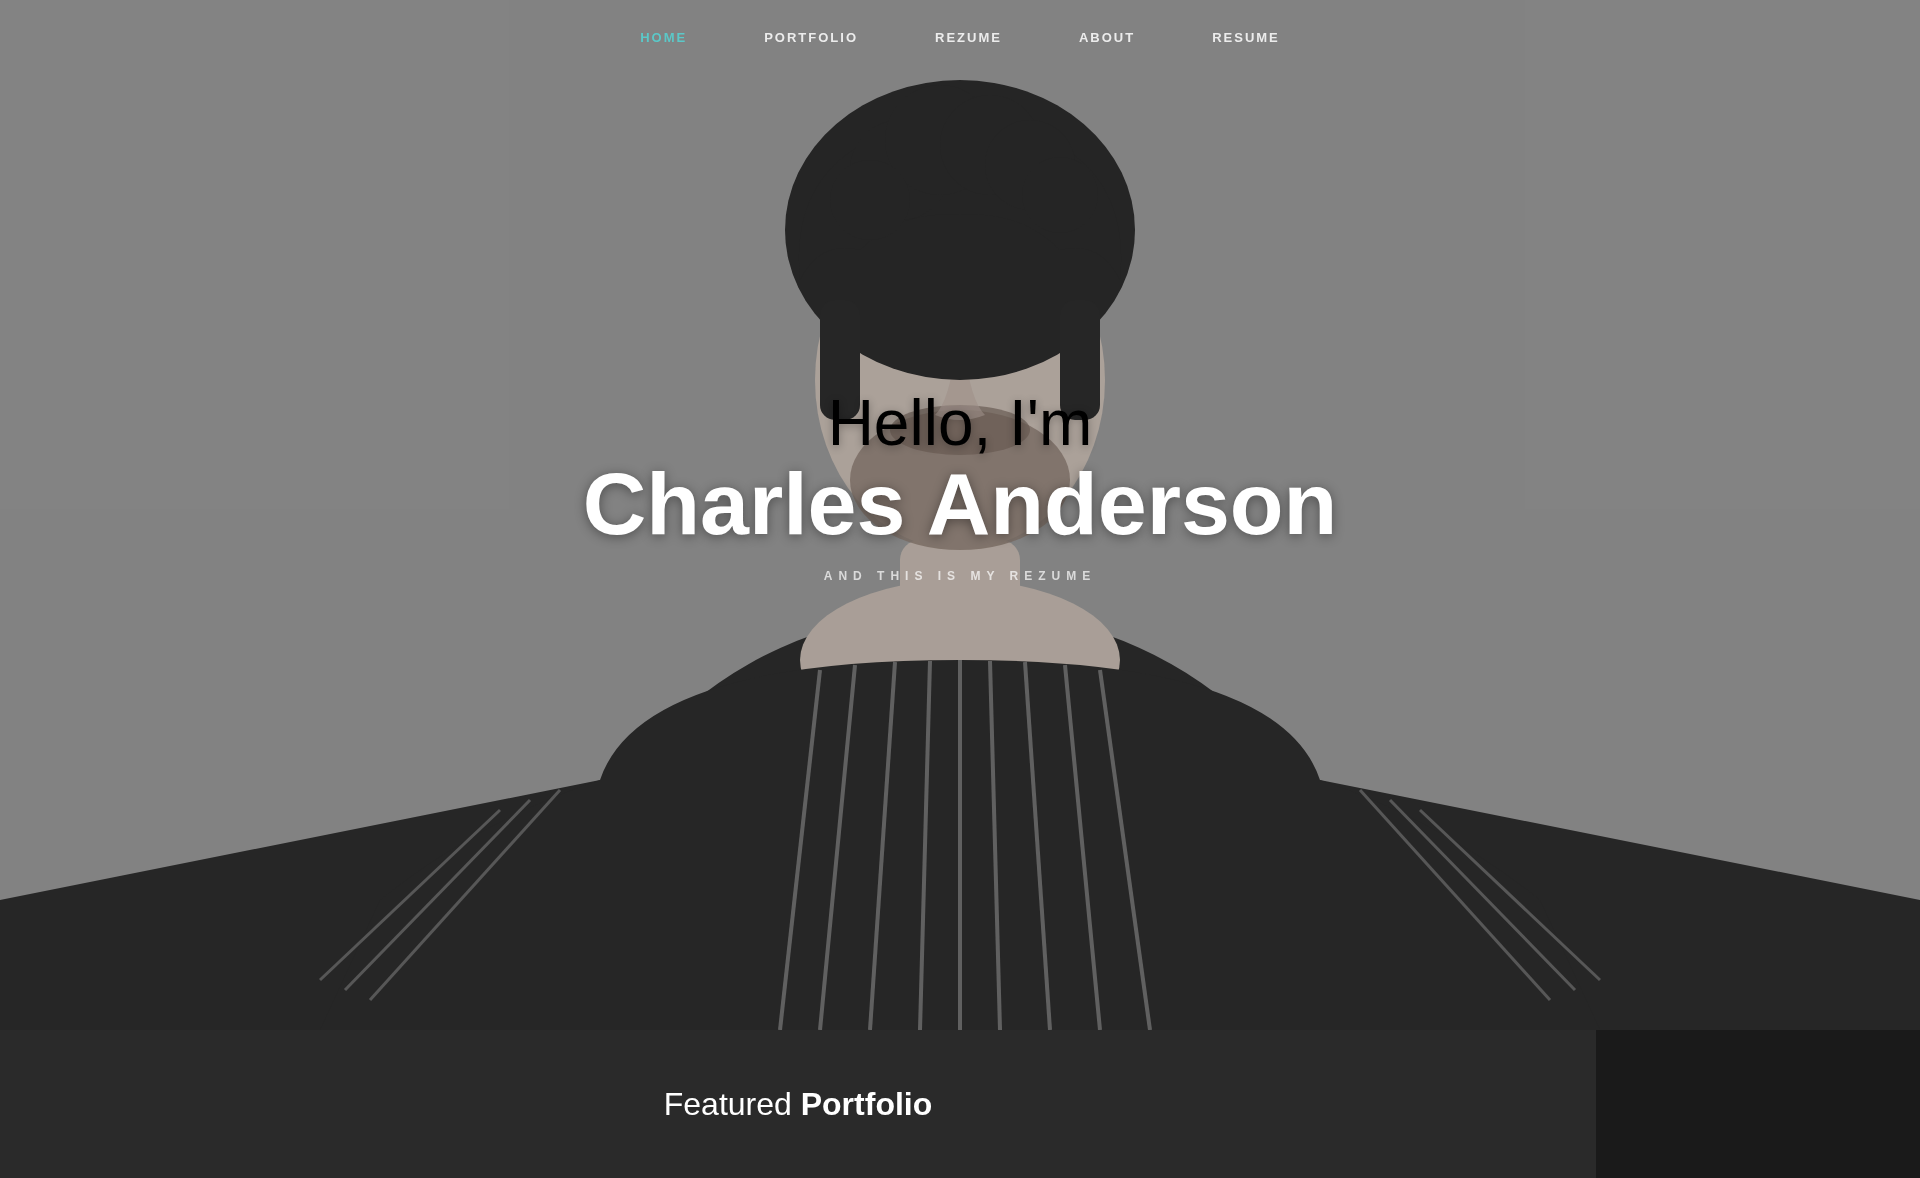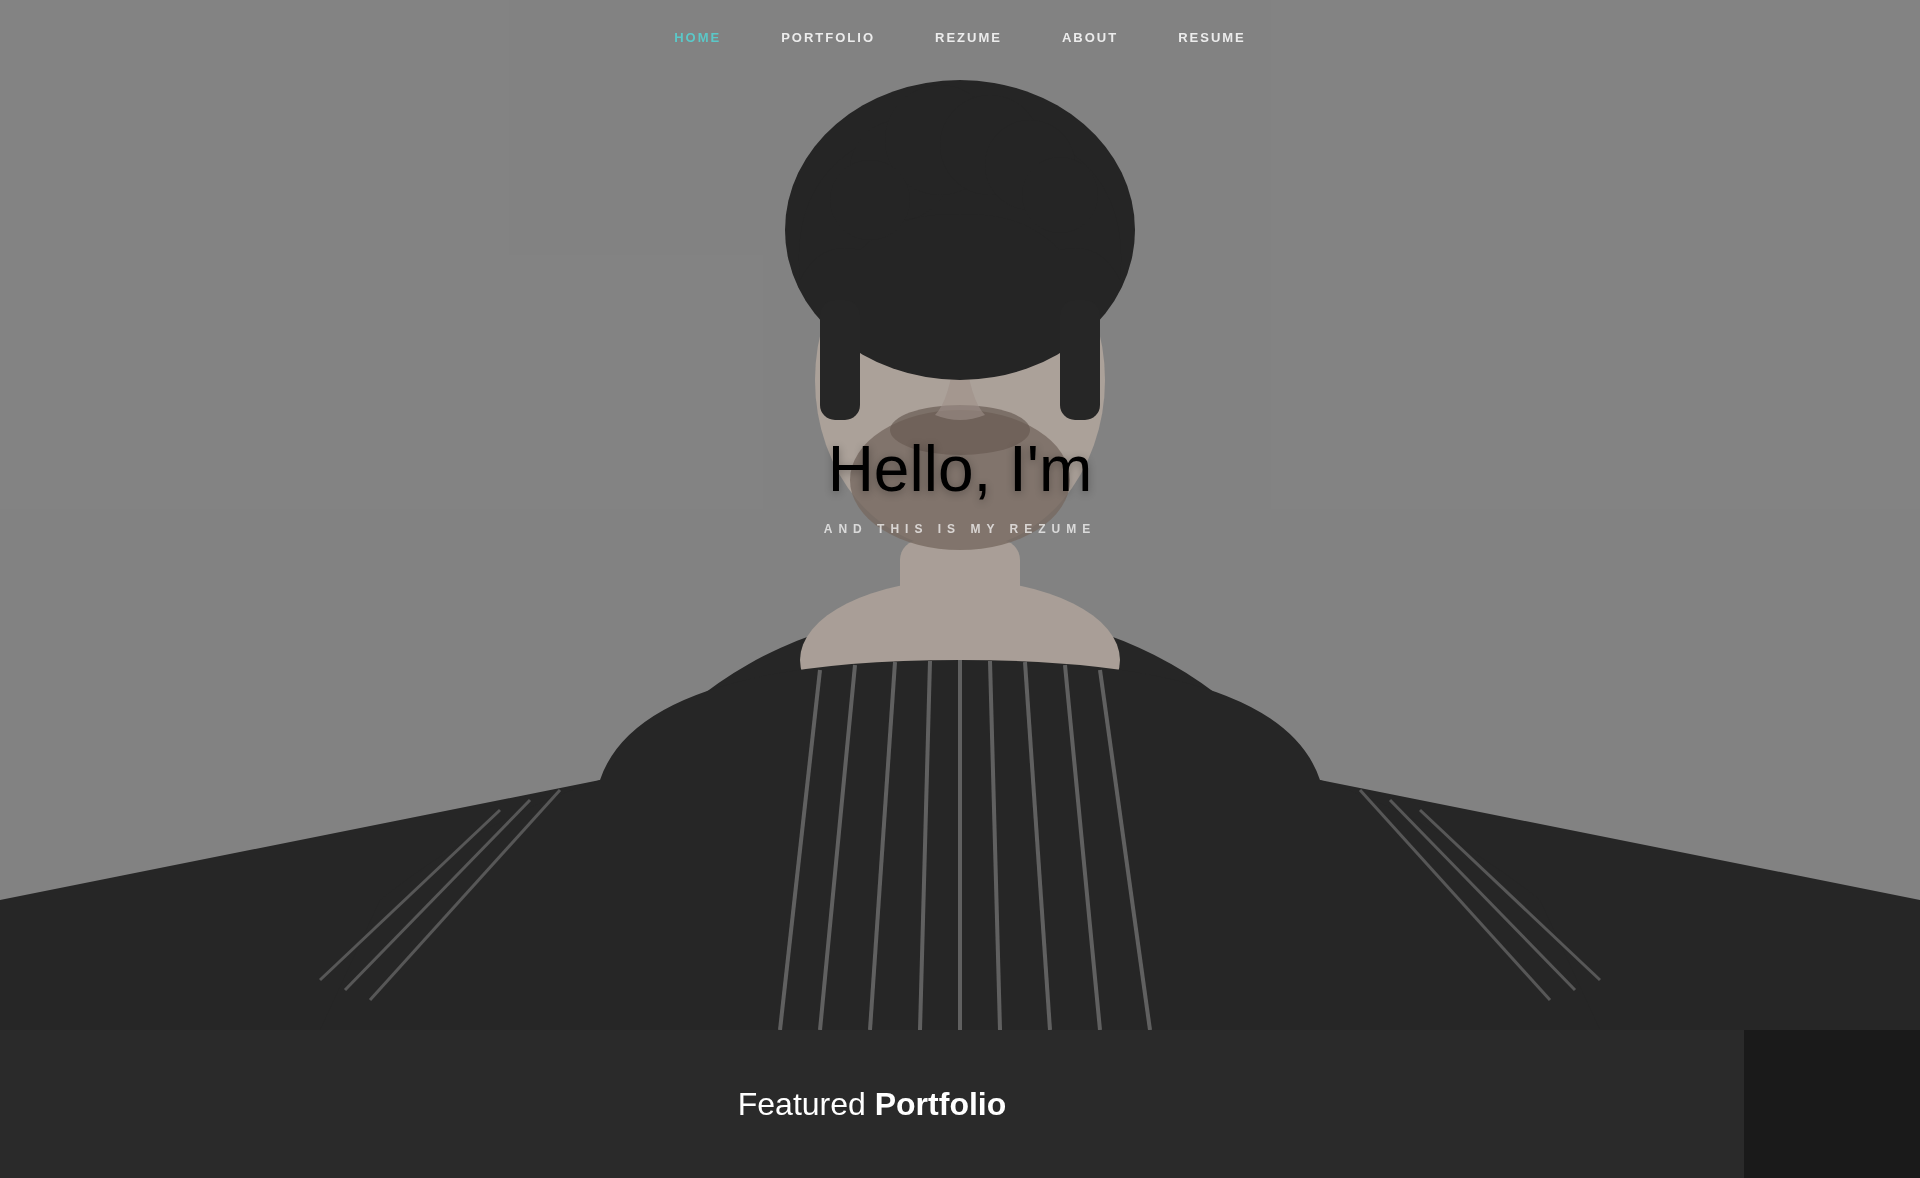--- a/index.html
+++ b/index.html
@@ -33,21 +33,21 @@
       left: 0;
       width: 100%;
       z-index: 100;
       display: flex;
       justify-content: center;
       padding: 28px 0;
     }
 
     .nav-links {
       display: flex;
-      gap: 60px;
+      gap: 77px;
       list-style: none;
     }
 
     .nav-links li a {
       text-decoration: none;
       font-size: 13px;
       letter-spacing: 2px;
       font-weight: 600;
       transition: color 0.2s;
     }
@@ -90,21 +90,21 @@
     .subtitle-text {
       margin-top: 18px;
       font-size: 12px;
       color: rgba(255,255,255,0.7);
       letter-spacing: 6px;
       font-weight: 700;
     }
 
     
     .bottom-section {
-      width: 1744px;
+      width: 1596px;
       height: 148px;
       background: #2a2a2a;
       display: flex;
       justify-content: center;
       align-items: center;
     }
 
     .featured-text {
       font-size: 32px;
       color: #fff;
@@ -218,20 +218,21 @@
         <a href="#">ABOUT</a>
       </li>
       <li>
         <a href="#">RESUME</a>
       </li>
     </ul>
   </nav>
 
   <div class="hero-text">
     <div class="hello-text">Hello, I'm</div>
+    <div class="name-text">Charles Anderson</div>
     <div class="subtitle-text">AND THIS IS MY REZUME</div>
   </div>
 
 </div>
 
 <div class="bottom-section">
   <p class="featured-text">
     <span>Featured </span><strong>Portfolio</strong>
   </p>
 </div>

